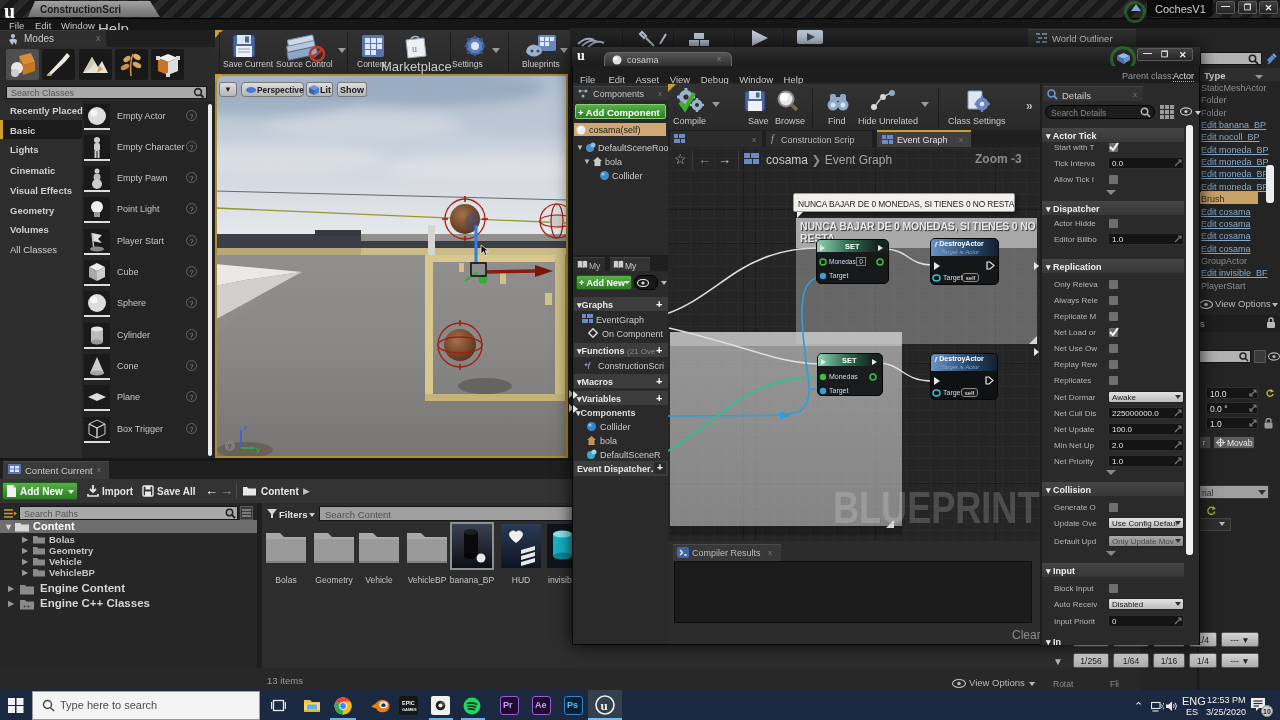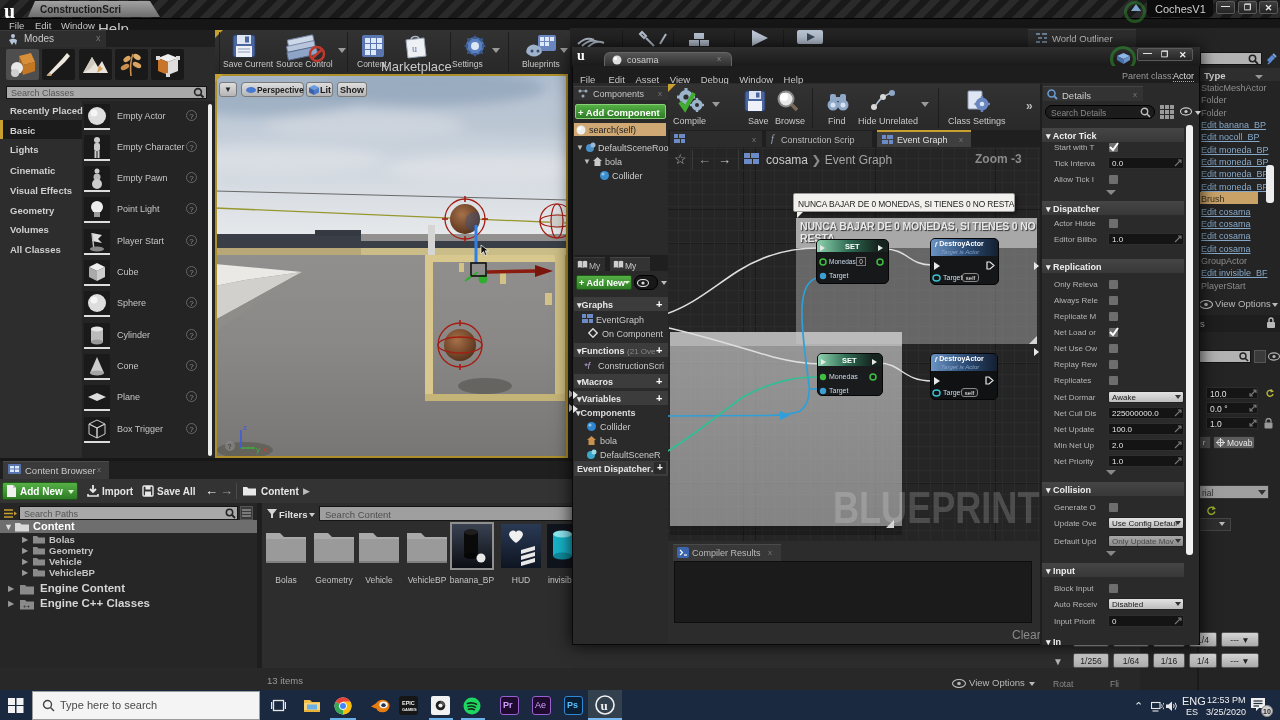--- a/index.html
+++ b/index.html
@@ -84,21 +84,21 @@
 <div class="a" style="left:0;top:101px;width:82px;height:360px;background:#2d2d2d"></div>
 <div class="a" style="left:82px;top:101px;width:133px;height:360px;background:#242424"></div>
 <div class="a" style="left:0;top:120px;width:82px;height:19px;background:#1b1b1b;border-left:3px solid #c8a030"></div>
 <div class="a tx" style="left:10px;top:105px;font-size:9.5px;color:#cfcfcf;font-weight:bold">Recently Placed</div>
 <div class="a tx" style="left:10px;top:125px;font-size:9.5px;color:#cfcfcf;font-weight:bold">Basic</div>
 <div class="a tx" style="left:10px;top:144px;font-size:9.5px;color:#cfcfcf;font-weight:bold">Lights</div>
 <div class="a tx" style="left:10px;top:165px;font-size:9.5px;color:#cfcfcf;font-weight:bold">Cinematic</div>
 <div class="a tx" style="left:10px;top:185px;font-size:9.5px;color:#cfcfcf;font-weight:bold">Visual Effects</div>
 <div class="a tx" style="left:10px;top:205px;font-size:9.5px;color:#cfcfcf;font-weight:bold">Geometry</div>
 <div class="a tx" style="left:10px;top:224px;font-size:9.5px;color:#cfcfcf;font-weight:bold">Volumes</div>
-<div class="a tx" style="left:10px;top:244px;font-size:9.5px;color:#cfcfcf;font-weight:bold">All Classes</div>
+<div class="a tx" style="left:10px;top:244px;font-size:9.5px;color:#cfcfcf;font-weight:normal">All Classes</div>
 <div class="a" style="left:84px;top:104px;width:26px;height:24px;background:#1a1a1a"></div>
 <div class="a" style="left:84px;top:128px;width:26px;height:2px;background:#ddd"></div>
 <svg class="a" style="left:84px;top:104px" width="26" height="24">
     <circle cx="13" cy="12" r="9" fill="#ddd"></circle>
     <circle cx="10" cy="9" r="3.5" fill="#f5f5f5"></circle>
   </svg>
 <div class="a tx" style="left:117px;top:111px;font-size:9px;color:#c5c5c5">Empty Actor</div>
 <div class="a" style="left:186px;top:110px;width:11px;height:11px;border-radius:50%;border:1px solid #666;color:#888;font-size:8px;text-align:center;line-height:11px">?</div>
 <div class="a" style="left:84px;top:135px;width:26px;height:24px;background:#1a1a1a"></div>
 <div class="a" style="left:84px;top:159px;width:26px;height:2px;background:#ddd"></div>
@@ -456,21 +456,21 @@
 <div class="a" style="left:3px;top:461px;width:106px;height:18px;background:#3a3a3a;border-top:1px solid #4a4a4a"></div>
 <svg class="a" style="left:8px;top:464px" width="13" height="12">
     <rect x="0" y="0" width="13" height="10" rx="1" fill="#5a76b0"></rect>
     <g fill="#dfe8f5">
       <rect x="2" y="2" width="4" height="2.5"></rect>
       <rect x="7" y="2" width="4" height="2.5"></rect>
       <rect x="2" y="5.5" width="4" height="2.5"></rect>
       <rect x="7" y="5.5" width="4" height="2.5"></rect>
     </g>
   </svg>
-<div class="a tx" style="left:25px;top:465px;font-size:9.5px;color:#c9c9c9">Content Browser</div>
+<div class="a tx" style="left:25px;top:465px;font-size:9.5px;color:#c9c9c9">Content Current</div>
 <div class="a tx" style="left:97px;top:465px;font-size:8px;color:#777">x</div>
 <div class="a" style="left:0;top:479px;width:1140px;height:24px;background:#333"></div>
 
 <div class="a" style="left:2px;top:482px;width:76px;height:18px;background:linear-gradient(#55b045,#2e7c26);border:1px solid #1d5517;border-radius:2px"></div>
 <svg class="a" style="left:6px;top:485px" width="11" height="12">
     <path d="M1 0 h6 l3 3 v9 h-9 z" fill="#f0f0f0"></path>
     <path d="M7 0 l3 3 h-3 z" fill="#c9c9c9"></path>
   </svg>
 <div class="a tx" style="left:20px;top:486px;font-size:10px;font-weight:bold;color:#fff">Add New</div>
 <div class="a" style="left:68px;top:490px;width:0;height:0;border-left:3.5px solid transparent;border-right:3.5px solid transparent;border-top:4px solid #dfface"></div>
@@ -790,21 +790,21 @@
   </svg>
 <div class="a tx" style="left:593px;top:89px;font-size:9px;color:#c5c5c5">Components</div>
 <div class="a tx" style="left:658px;top:89px;font-size:8px;color:#777">x</div>
 <div class="a" style="left:575px;top:104px;width:91px;height:15px;background:linear-gradient(#55b045,#2e7c26);border:1px solid #88d078;border-radius:2px"></div>
 <div class="a tx" style="left:578px;top:107px;font-size:9.5px;font-weight:bold;color:#fff">+ Add Component</div>
 <div class="a" style="left:574px;top:123px;width:92px;height:13px;background:#cfa873"></div>
 <svg class="a" style="left:576px;top:125px" width="10" height="10">
     <circle cx="5" cy="5" r="4.5" fill="#eee"></circle>
     <circle cx="3.5" cy="3.5" r="1.8" fill="#fff"></circle>
   </svg>
-<div class="a tx" style="left:589px;top:125px;font-size:9px;color:#222">search(self)</div>
+<div class="a tx" style="left:589px;top:125px;font-size:9px;color:#222">cosama(self)</div>
 <div class="a tx" style="left:576px;top:143px;font-size:8px;color:#bbb">▼</div>
 <svg class="a" style="left:585px;top:142px" width="11" height="11">
     <circle cx="5" cy="6" r="4" fill="#4a90c8"></circle>
     <circle cx="8" cy="3" r="2.5" fill="#9ab8d8"></circle>
   </svg>
 <div class="a tx" style="left:598px;top:143px;font-size:9px;color:#ccc">DefaultSceneRoo</div>
 <div class="a tx" style="left:583px;top:157px;font-size:8px;color:#bbb">▼</div>
 <svg class="a" style="left:592px;top:156px" width="11" height="11">
     <path d="M5.5 1 L10 5 L8.5 5 L8.5 10 L2.5 10 L2.5 5 L1 5 Z" fill="#c9c9c9"></path>
   </svg>
@@ -1312,21 +1312,21 @@
  <g stroke="#14301c" stroke-width="1.6" fill="none" stroke-linecap="round">
   <path d="M4.5 6.5 q5 -1.5 9 0.8"></path>
       <path d="M5 9.5 q4 -1.2 7.5 0.7"></path>
       <path d="M5.5 12.2 q3.2 -0.9 6 0.5"></path>
  </g>
 </svg>
 <div class="a" style="left:461px;top:718px;width:24px;height:2px;background:#6ab0e8"></div>
 <div class="a" style="left:500px;top:696px;width:19px;height:19px;background:#1f0b2e;border:1.5px solid #9a5fd0;border-radius:3px"></div>
 <div class="a tx" style="left:503px;top:700px;font-size:9px;font-weight:bold;color:#cfa0ff">Pr</div>
 <div class="a" style="left:532px;top:696px;width:19px;height:19px;background:#1f0b2e;border:1.5px solid #9a5fd0;border-radius:3px"></div>
-<div class="a tx" style="left:535px;top:700px;font-size:9px;font-weight:normal;color:#cfa0ff">Ae</div>
+<div class="a tx" style="left:535px;top:700px;font-size:9px;font-weight:bold;color:#cfa0ff">Ae</div>
 <div class="a" style="left:564px;top:696px;width:19px;height:19px;background:#0a1f33;border:1.5px solid #2f88d0;border-radius:3px"></div>
 <div class="a tx" style="left:567px;top:700px;font-size:9px;font-weight:bold;color:#5ac0ff">Ps</div>
 
 <div class="a" style="left:588px;top:690px;width:34px;height:30px;background:#33404e"></div>
 <div class="a" style="left:588px;top:718px;width:34px;height:2px;background:#76b9f0"></div>
 <svg class="a" style="left:595px;top:695px" width="20" height="20">
  <circle cx="10" cy="10" r="9" fill="none" stroke="#f0f0f0" stroke-width="1.6"></circle>
  <text x="5.5" y="14.5" font-size="13" fill="#f0f0f0" font-family="Liberation Serif" font-weight="bold">u</text>
 </svg>
 

